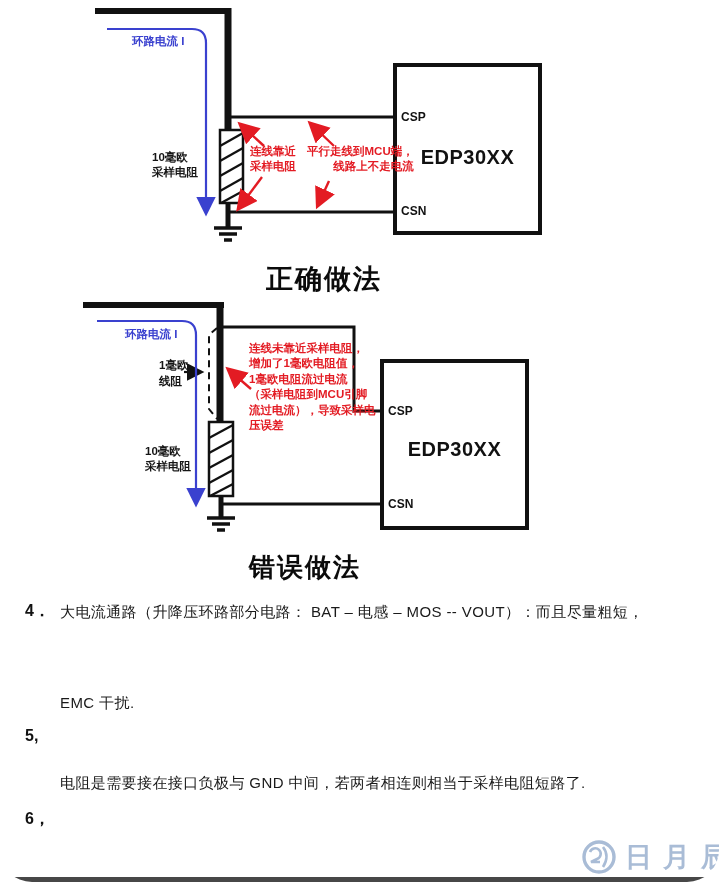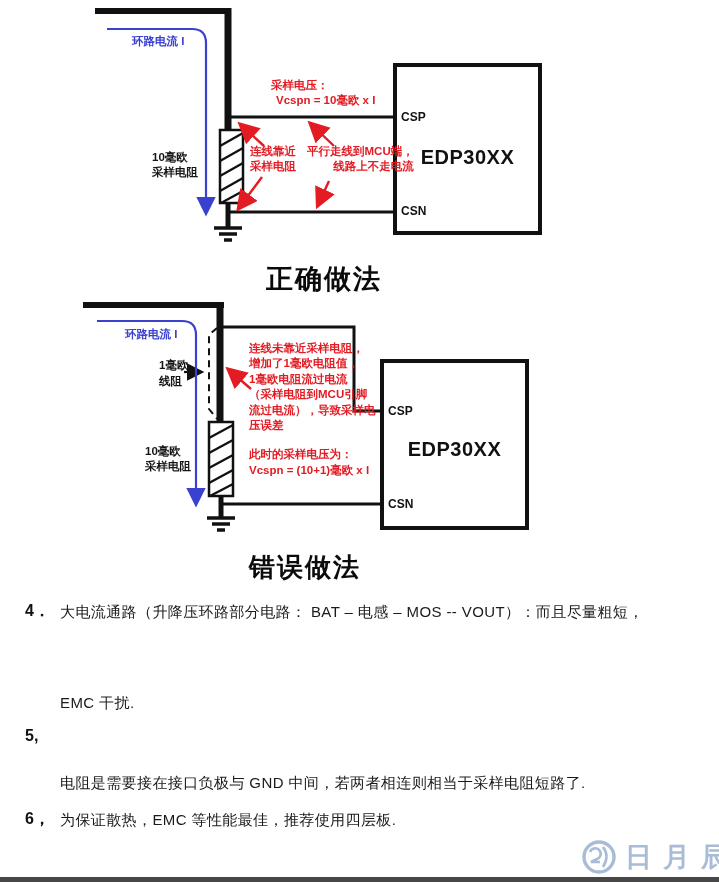--- a/index.html
+++ b/index.html
@@ -1,17 +1,17 @@
 <!DOCTYPE html>
 <html><head>
 <meta charset="utf-8">
 <style>
   html,body{margin:0;padding:0;background:#ffffff;}
   .page{position:relative;width:719px;height:882px;background:#ffffff;overflow:hidden;
-        font-family:"Liberation Sans",sans-serif;color:#111;}
+        font-family:"Liberation Sans",sans-serif;color:#111;border-radius:32px;}
   .layer{position:absolute;left:0;top:0;}
   .lbl{position:absolute;white-space:nowrap;line-height:15px;}
   .blue{color:#3a41cf;font-weight:bold;font-size:11.5px;}
   .blk{color:#151515;font-weight:bold;font-size:11.5px;}
   .red{color:#e31b23;font-weight:bold;font-size:11.5px;}
   .ctr{text-align:left;}
   .pin{position:absolute;font-weight:bold;font-size:12px;color:#111;white-space:nowrap;}
   .chipname{position:absolute;font-weight:bold;font-size:20px;color:#111;text-align:center;letter-spacing:0.5px;}
   .title{position:absolute;font-weight:bold;font-size:27px;color:#0b0b0b;text-align:center;letter-spacing:2px;}
   .note-num{position:absolute;font-weight:bold;font-size:16px;color:#111;white-space:nowrap;}
@@ -97,24 +97,20 @@
     </g>
     <path d="M97,321 H182 Q196,321 196,335 V503" stroke="#3a41cf" stroke-width="2.2" fill="none" marker-end="url(#arrB)"></path>
     <path d="M251,389 L229,370" stroke="#e31b23" stroke-width="2.4" fill="none" marker-end="url(#arrR)"></path>
   </svg>
 
   <div class="lbl blue" style="left:132px;top:34px;">环路电流 I</div>
   <div class="lbl blk ctr" style="left:152px;top:150px;width:58px;">
     <div>10毫欧</div>
     <div>采样电阻</div>
   </div>
-  <div class="lbl red" style="left:271px;top:78px;">
-    <div>采样电压：</div>
-    <div style="margin-left:5px;">Vcspn = 10毫欧 x I</div>
-  </div>
   <div class="lbl red ctr" style="left:250px;top:144px;">
     <div>连线靠近</div>
     <div>采样电阻</div>
   </div>
   <div class="lbl red" style="left:307px;top:144px;text-align:right;">
     <div>平行走线到MCU端，</div>
     <div>线路上不走电流</div>
   </div>
   <div class="pin" style="left:401px;top:110px;">CSP</div>
   <div class="pin" style="left:401px;top:204px;">CSN</div>
@@ -131,38 +127,33 @@
     <div>采样电阻</div>
   </div>
   <div class="lbl red" style="left:249px;top:341px;line-height:15.4px;">
     <div>连线未靠近采样电阻，</div>
     <div>增加了1毫欧电阻值，</div>
     <div>1毫欧电阻流过电流</div>
     <div>（采样电阻到MCU引脚</div>
     <div>流过电流），导致采样电</div>
     <div>压误差</div>
   </div>
-  <div class="lbl red" style="left:249px;top:447px;line-height:15.5px;">
-    <div>此时的采样电压为：</div>
-    <div>Vcspn = (10+1)毫欧 x I</div>
-  </div>
   <div class="pin" style="left:388px;top:404px;">CSP</div>
   <div class="pin" style="left:388px;top:497px;">CSN</div>
   <div class="chipname" style="left:382px;top:438px;width:145px;">EDP30XX</div>
   <div class="title" style="left:229px;top:550px;width:152px;font-size:26px;">错误做法</div>
 
   <div class="note-num" style="left:25px;top:601px;">4．</div>
   <div class="note-line" style="left:60px;top:603px;">大电流通路（升降压环路部分电路： BAT – 电感 – MOS -- VOUT）：而且尽量粗短，</div>
   <div class="note-line" style="left:60px;top:694px;">EMC 干扰.</div>
 
   <div class="note-num" style="left:25px;top:727px;">5,</div>
   <div class="note-line" style="left:60px;top:774px;">电阻是需要接在接口负极与 GND 中间，若两者相连则相当于采样电阻短路了.</div>
 
   <div class="note-num" style="left:25px;top:809px;">6，</div>
-  <div class="note-line" style="left:60px;top:811px;">为保证散热，EMC 等性能最佳，推荐使用四层板.</div>
 
   <div class="watermark">
     <svg width="38" height="38" viewBox="0 0 38 38">
       <circle cx="19" cy="19" r="15" fill="none" stroke="#a9bcd6" stroke-width="3.4"></circle>
       <path d="M10,14 a5.5,5.5 0 1,1 7,7 l-6,3 h9" fill="none" stroke="#a9bcd6" stroke-width="2.6"></path>
       <path d="M23,9 q7,9 0,20" fill="none" stroke="#a9bcd6" stroke-width="2.6"></path>
     </svg>
     <span class="wm-text">日月辰</span>
   </div>
 

